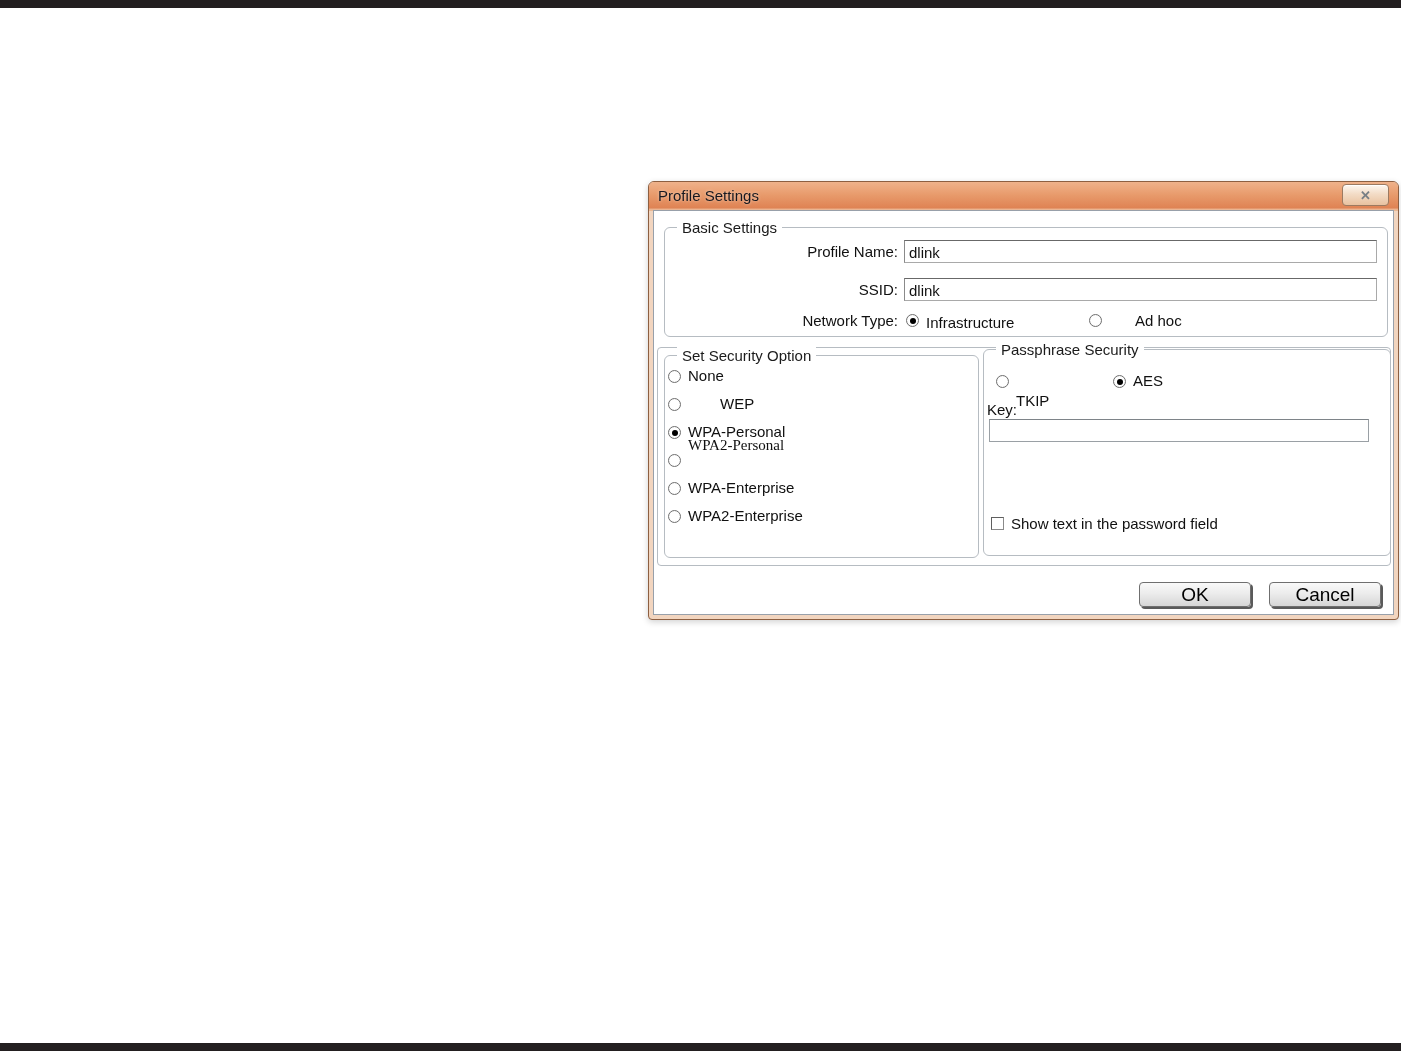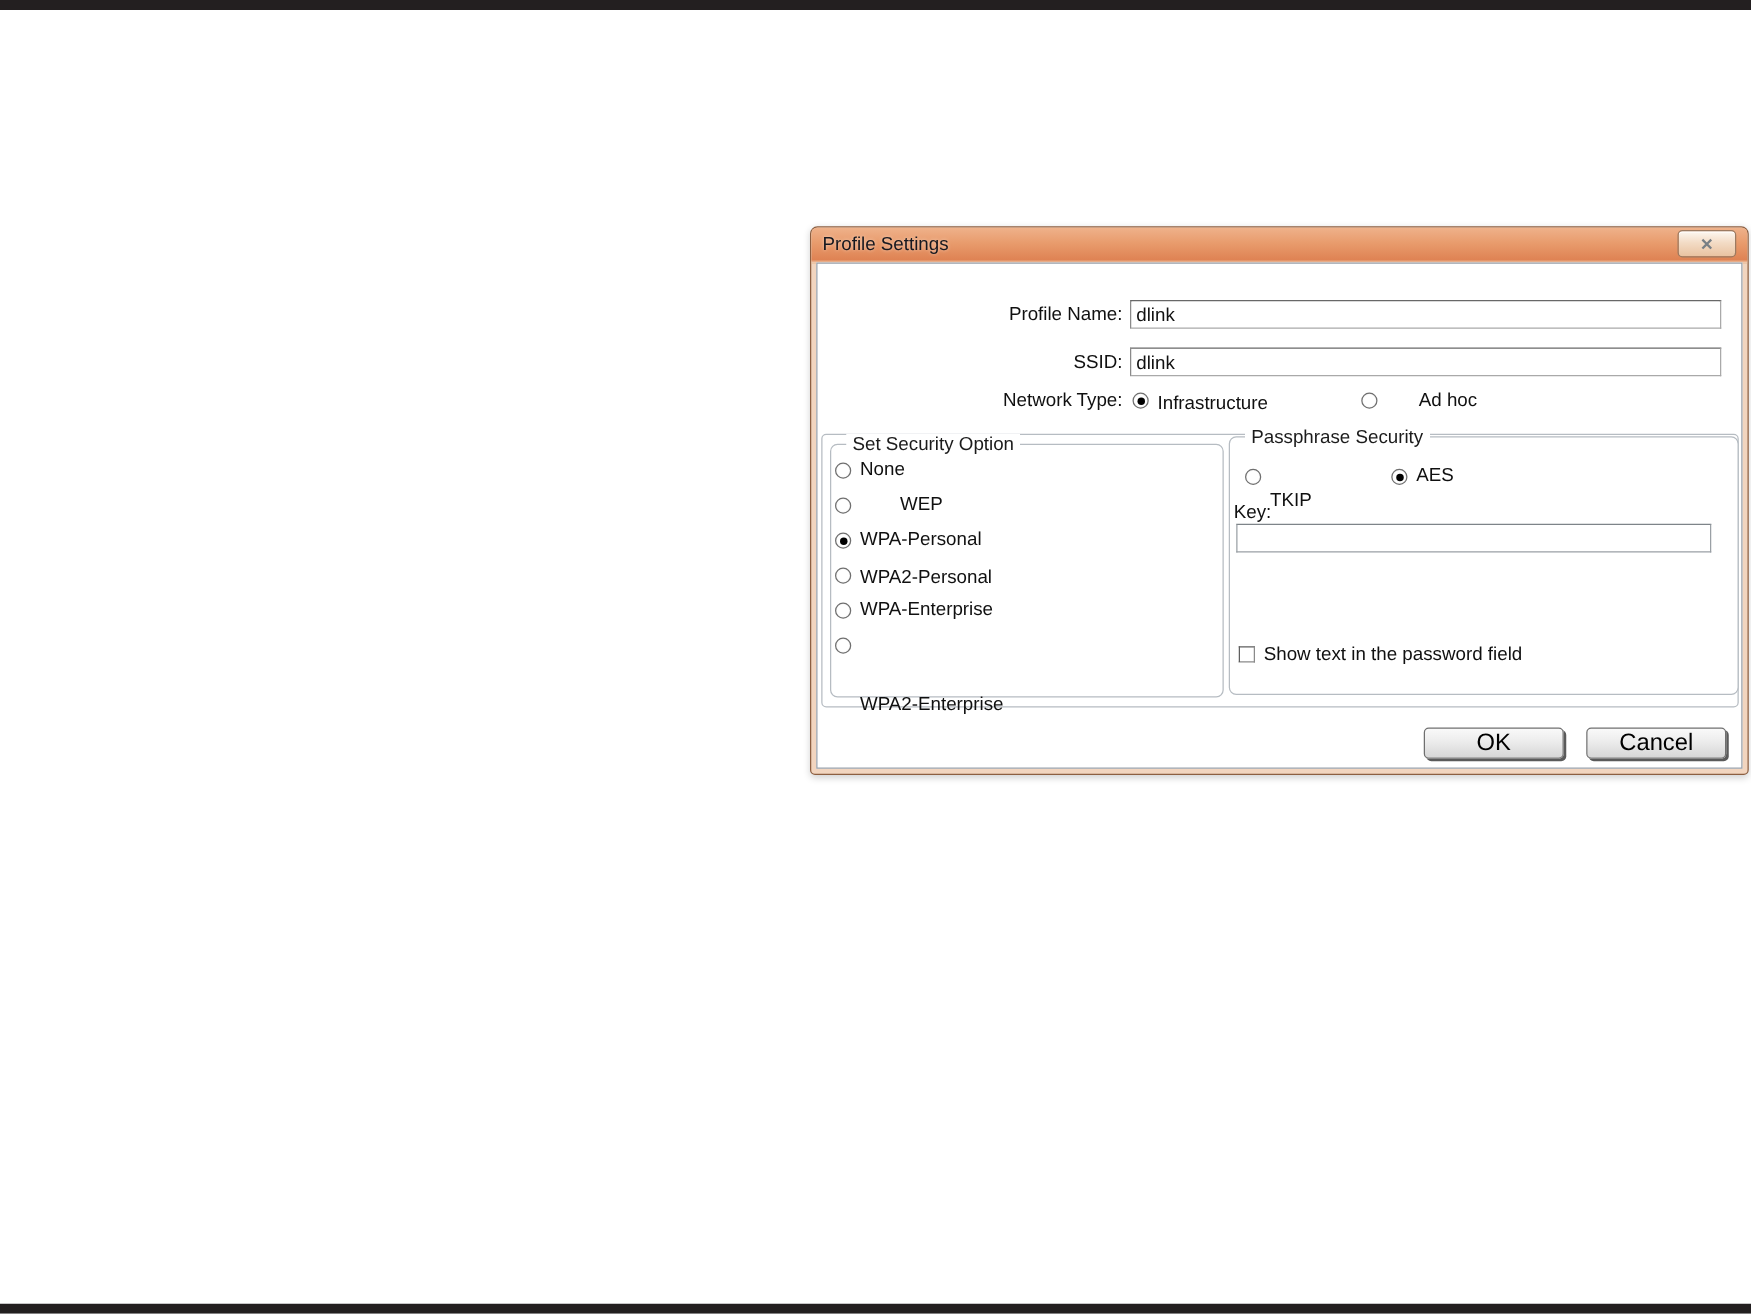--- a/index.html
+++ b/index.html
@@ -94,20 +94,23 @@
 <div class="dialog">
   <div class="titlebar">
     <div class="title-text">Profile Settings</div>
     <div class="close-btn">
       <span>✕</span>
     </div>
   </div>
 
   <div class="client">
 
+    <div class="groupbox" style="left:10px;top:16px;width:722px;height:108px;">
+      <div class="legend">Basic Settings</div>
+    </div>
     <div class="lbl right" style="left:40px;top:32px;width:204px;">Profile Name:</div>
     <input class="txtinput" style="left: 250px; top: 29px; width: 473px;" value="dlink">
     <div class="lbl right" style="left:40px;top:70px;width:204px;">SSID:</div>
     <input class="txtinput" style="left: 250px; top: 67px; width: 473px;" value="dlink">
     <div class="lbl right" style="left:40px;top:101px;width:204px;">Network Type:</div>
     <div class="radio checked" style="left:252px;top:103px;"></div>
     <div class="lbl" style="left:272px;top:103px;">Infrastructure</div>
     <div class="radio" style="left:435px;top:103px;"></div>
     <div class="lbl" style="left:455px;top:101px;margin-left:26px;">Ad hoc</div>
 
@@ -116,25 +119,25 @@
     <div class="groupbox" style="left:10px;top:144px;width:313px;height:201px;">
       <div class="legend">Set Security Option</div>
     </div>
     <div class="radio" style="left:14px;top:159px;"></div>
     <div class="lbl" style="left:34px;top:156px;">None</div>
     <div class="radio" style="left:14px;top:187px;"></div>
     <div class="lbl" style="left:34px;top:184px;margin-left:32px;">WEP</div>
     <div class="radio checked" style="left:14px;top:215px;"></div>
     <div class="lbl" style="left:34px;top:212px;">WPA-Personal</div>
     <div class="radio" style="left:14px;top:243px;"></div>
-    <div class="lbl" style="left:34px;top:242px;">WPA2-Personal</div>
+    <div class="lbl" style="left:34px;top:225px;font-family:Liberation Serif, serif;">WPA2-Personal</div>
     <div class="radio" style="left:14px;top:271px;"></div>
     <div class="lbl" style="left:34px;top:268px;">WPA-Enterprise</div>
     <div class="radio" style="left:14px;top:299px;"></div>
-    <div class="lbl" style="left:34px;top:296px;margin-top:48px;">WPA2-Enterprise</div>
+    <div class="lbl" style="left:34px;top:296px;">WPA2-Enterprise</div>
 
     <div class="groupbox" style="left:329px;top:138px;width:406px;height:205px;">
       <div class="legend">Passphrase Security</div>
     </div>
     <div class="radio" style="left:342px;top:164px;"></div>
     <div class="lbl" style="left:362px;top:161px;margin-top:20px;">TKIP</div>
     <div class="radio checked" style="left:459px;top:164px;"></div>
     <div class="lbl" style="left:479px;top:161px;">AES</div>
     <div class="lbl" style="left:333px;top:190px;">Key:</div>
     <input class="txtinput keyinput" style="left: 335px; top: 208px; width: 380px;" value="">

